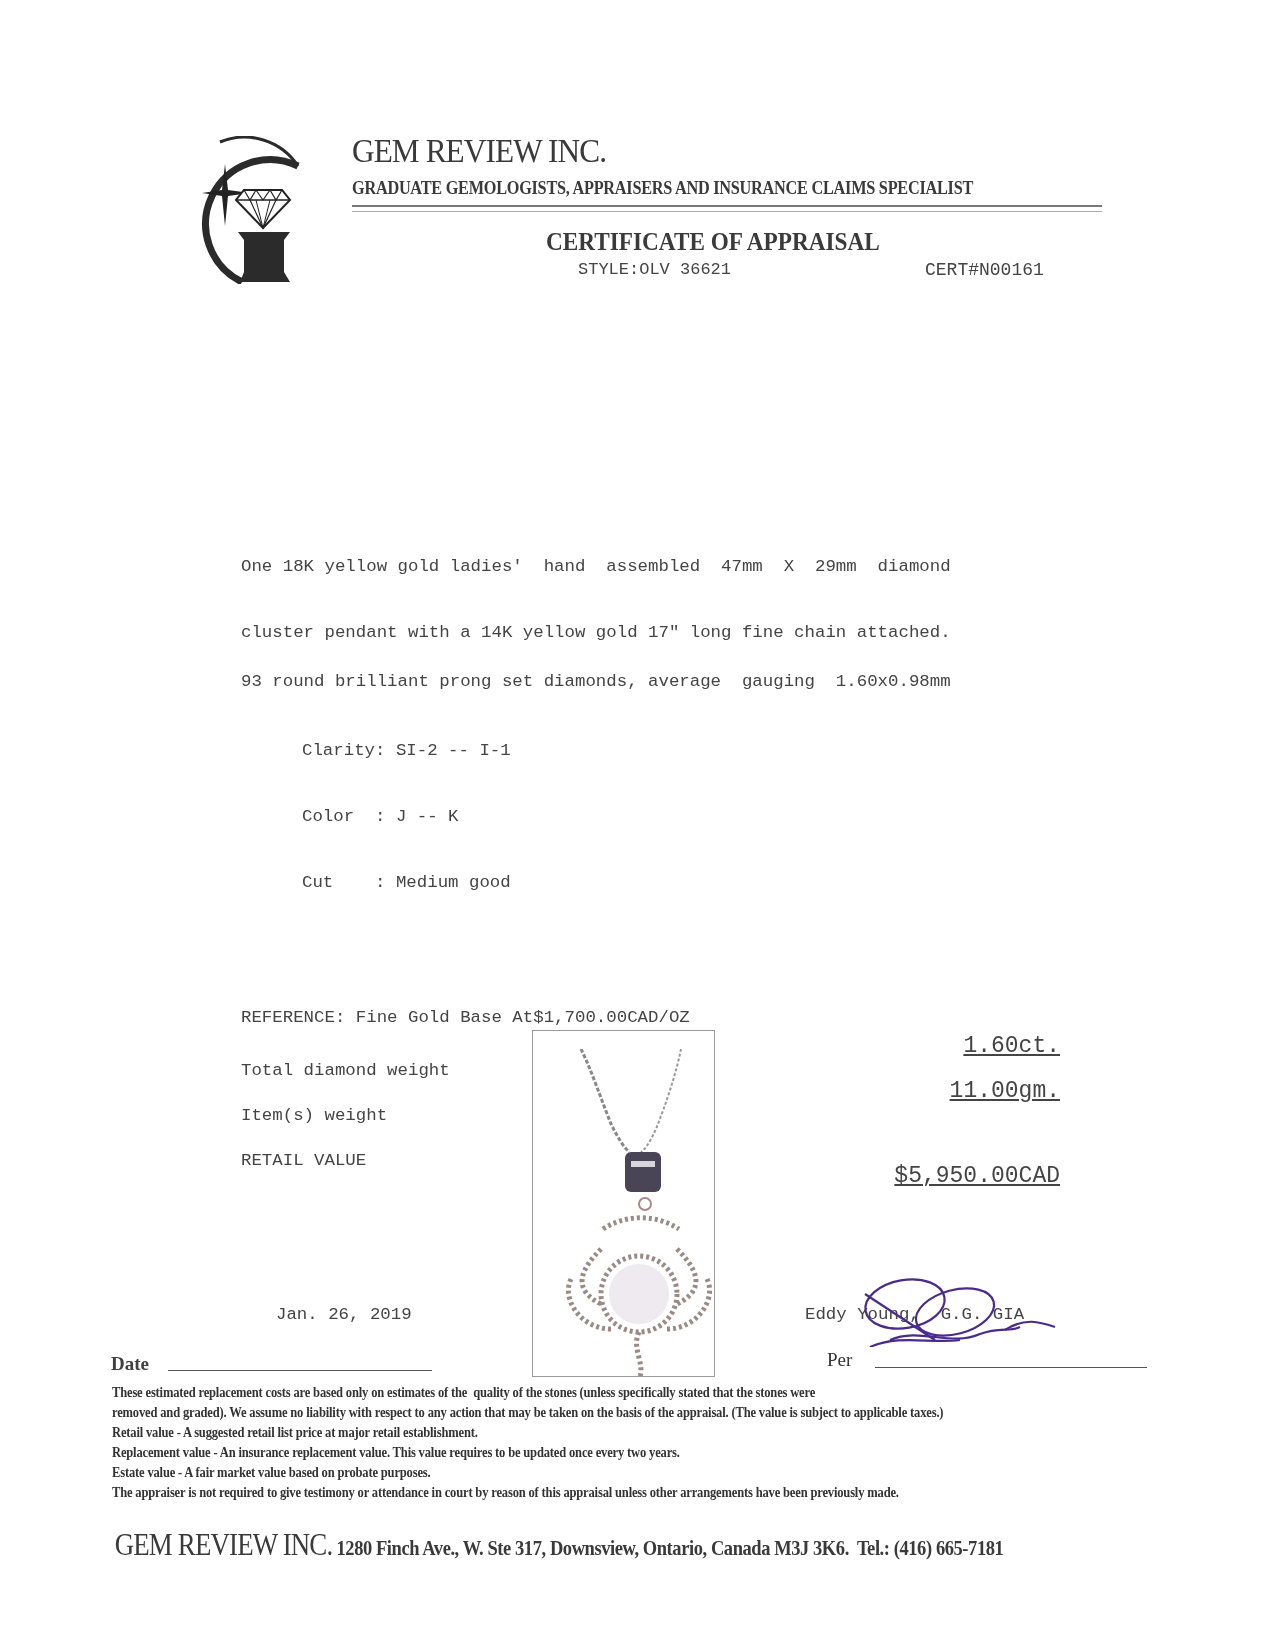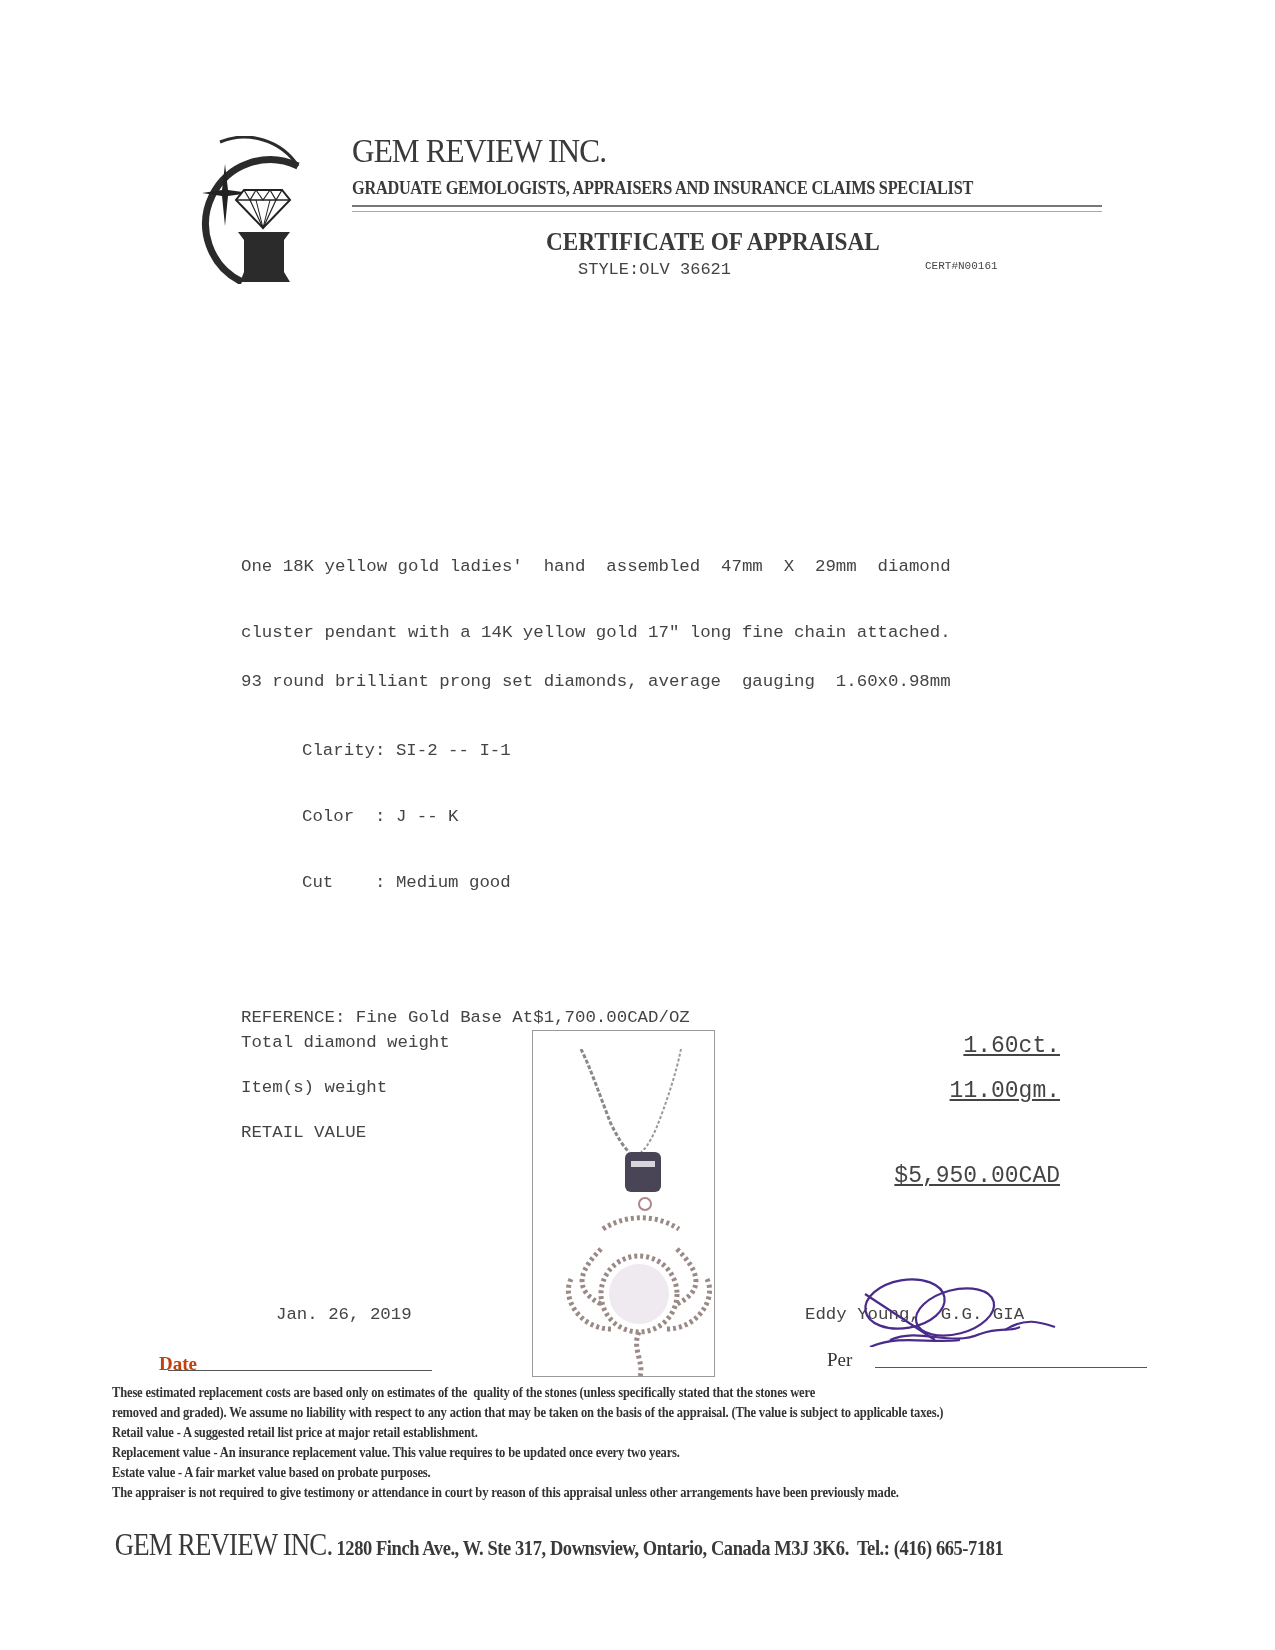--- a/index.html
+++ b/index.html
@@ -7,37 +7,37 @@
   .abs { position: absolute; white-space: pre; }
   .serif { font-family: "Liberation Serif", "DejaVu Serif", serif; }
   .mono { font-family: "Liberation Mono", "DejaVu Sans Mono", monospace; color: #444; }
 
   #logo { left: 180px; top: 136px; width: 130px; height: 148px; }
   #company-name { left: 352px; top: 132px; font-size: 34px; letter-spacing: -1px; color: #3a3a3a; transform: scaleX(0.92); transform-origin: left; }
   #tagline { left: 352px; top: 178px; font-size: 18.5px; font-weight: bold; color: #3a3a3a; transform: scaleX(0.88); transform-origin: left; letter-spacing: -0.3px; }
   #header-rule { left: 352px; top: 205px; width: 750px; height: 4px; border-top: 2px solid #777; border-bottom: 1px solid #aaa; }
   #cert-title { left: 546px; top: 228px; font-size: 25px; font-weight: bold; color: #3a3a3a; transform: scaleX(0.93); transform-origin: left; }
   #style-line { left: 578px; top: 260px; font-size: 17px; }
-  #cert-number { left: 925px; top: 260px; font-size: 11px; }
+  #cert-number { left: 925px; top: 260px; font-size: 18px; }
 
   .desc { left: 241px; font-size: 17.4px; line-height: 22px; }
   #desc-block { top: 512px; }
   #diamonds-block { top: 627px; }
   #grades-block { left: 302px; top: 696px; font-size: 17.4px; line-height: 22px; }
 
   #reference-line { left: 241px; top: 1008px; font-size: 17.4px; }
-  .row-label { left: 241px; font-size: 17.4px; }
+  .row-label { left: 241px; font-size: 17.4px; margin-top: 28px; }
   .row-value { right: 215px; font-size: 23px; text-align: right; text-decoration: underline; }
 
   #photo-box { left: 532px; top: 1030px; width: 181px; height: 345px; border: 1px solid #999; background: #fff; overflow: hidden; }
 
   #date-value { left: 276px; top: 1305px; font-size: 17.4px; }
   #signer-name { left: 805px; top: 1305px; font-size: 17.4px; }
   #signature { left: 860px; top: 1272px; width: 200px; height: 75px; }
-  #date-label { left: 111px; top: 1353px; font-size: 19px; font-weight: bold; color: #c2410c; margin-left: 48px; }
+  #date-label { left: 111px; top: 1353px; font-size: 19px; font-weight: bold; color: #404040; }
   #date-rule { left: 168px; top: 1370px; width: 264px; border-top: 1px solid #555; }
   #per-label { left: 827px; top: 1349px; font-size: 19px; font-weight: normal; color: #333; }
   #per-rule { left: 875px; top: 1367px; width: 272px; border-top: 1px solid #555; }
 
   .disc { left: 112px; font-size: 14.6px; font-weight: bold; color: #333; transform: scaleX(0.86); transform-origin: left; letter-spacing: -0.2px; }
 
   #footer { left: 108px; top: 1508px; color: #3a3a3a; transform: scaleX(0.84); transform-origin: left; }
   #footer-company { font-size: 32px; letter-spacing: -1px; }
   #footer-address { font-size: 22px; font-weight: bold; letter-spacing: -0.5px; }
 </style>

